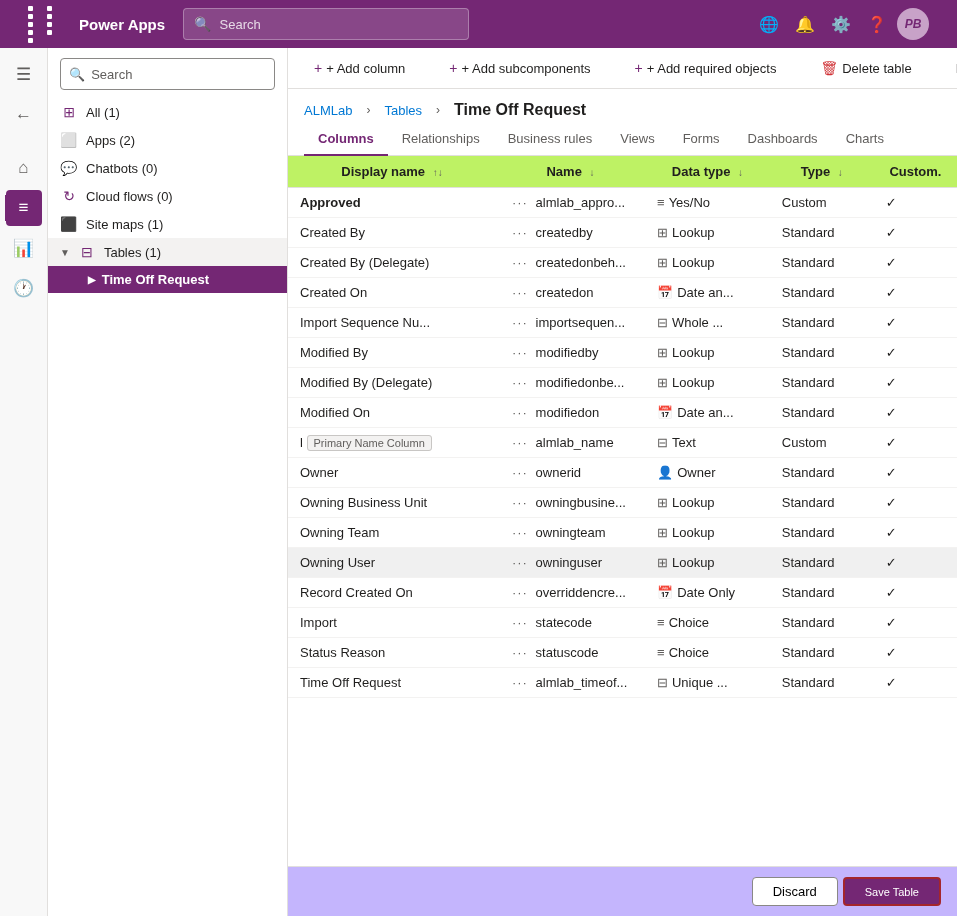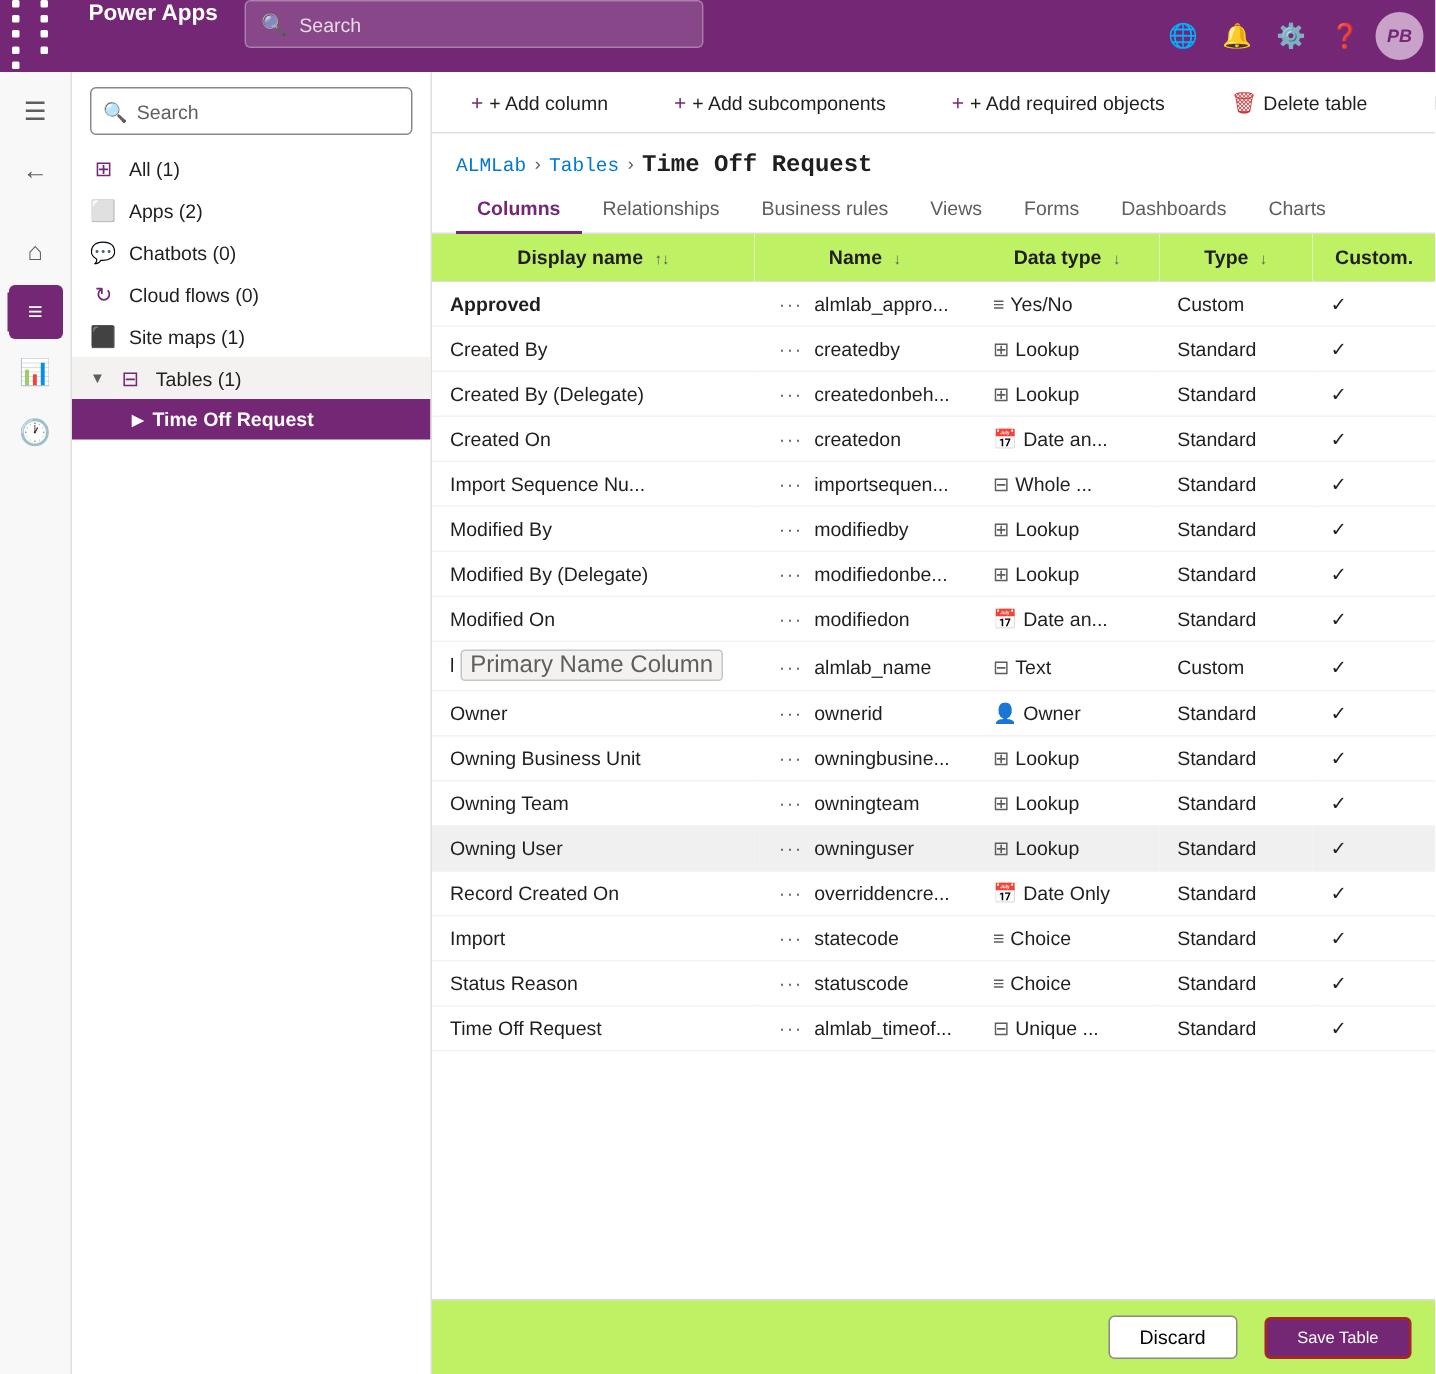--- a/index.html
+++ b/index.html
@@ -3,21 +3,22 @@
   <meta charset="utf-8">
   <style>
     * { box-sizing: border-box; margin: 0; padding: 0; }
     body { font-family: 'Segoe UI', sans-serif; font-size: 13px; color: #201f1e; background: #fff; height: 916px; width: 957px; overflow: hidden; display: flex; flex-direction: column; }
 
     
     .top-nav {
       background: #742774;
       height: 48px;
       display: flex;
-      padding: 0 8px;
+      align-items: center;
+      padding: 0 28px;
       gap: 10px;
       flex-shrink: 0;
     }
     .top-nav-grid { display: grid; grid-template-columns: 16px 16px; gap: 3px; cursor: pointer; }
     .top-nav-grid span { width: 5px; height: 5px; background: #fff; border-radius: 1px; display: block; }
     .top-nav-logo { color: #fff; font-weight: 600; font-size: 15px; margin-left: 6px; white-space: nowrap; }
     .search-bar {
       flex: 1;
       max-width: 440px;
       background: rgba(255,255,255,0.15);
@@ -173,25 +174,24 @@
       white-space: nowrap;
     }
     .toolbar-btn-icon { color: #742774; font-size: 14px; }
     .toolbar-sep { width: 1px; height: 24px; background: #e1dfdd; margin: 0 4px; }
 
     
     .breadcrumb-area {
       padding: 12px 16px 4px;
       display: flex;
       align-items: center;
-      gap: 4px;
+      gap: 14px;
       font-size: 13px;
       color: #605e5c;
       flex-shrink: 0;
-      font-family: Liberation Mono, monospace;
     }
     .breadcrumb-link { color: #0078d4; cursor: pointer; text-decoration: none; }
     .breadcrumb-sep { color: #605e5c; font-size: 12px; }
     .breadcrumb-current { font-weight: 700; color: #201f1e; font-size: 16px; }
 
     
     .tabs-area {
       display: flex;
       border-bottom: 1px solid #e1dfdd;
       padding: 0 16px;
@@ -239,40 +239,39 @@
       white-space: nowrap;
     }
     .columns-table tr.highlighted td { background: #f0f0f0; }
     .row-menu { color: #605e5c; cursor: pointer; letter-spacing: 1px; font-size: 13px; padding: 0 4px; }
     .data-type-icon { margin-right: 4px; color: #605e5c; }
     .badge-primary {
       background: #f3f2f1;
       border: 1px solid #c8c6c4;
       border-radius: 3px;
       padding: 1px 6px;
-      font-size: 16px;
+      font-size: 11px;
       color: #605e5c;
       margin-right: 4px;
     }
     .check-icon { color: #201f1e; font-size: 13px; }
     .col-display { min-width: 200px; }
     .col-name { min-width: 130px; }
     .col-dtype { min-width: 120px; }
     .col-type { min-width: 100px; }
     .col-custom { min-width: 80px; }
 
     
     .footer {
       display: flex;
       justify-content: flex-end;
-      align-items: center;
       padding: 10px 16px;
       border-top: 1px solid #e1dfdd;
-      gap: 18px;
-      background: #bef264;
+      gap: 5px;
+      background: #c4b5fd;
       flex-shrink: 0;
     }
     .btn-discard {
       padding: 6px 20px;
       border: 1px solid #8a8886;
       background: #fff;
       border-radius: 4px;
       cursor: pointer;
       font-size: 13px;
     }

